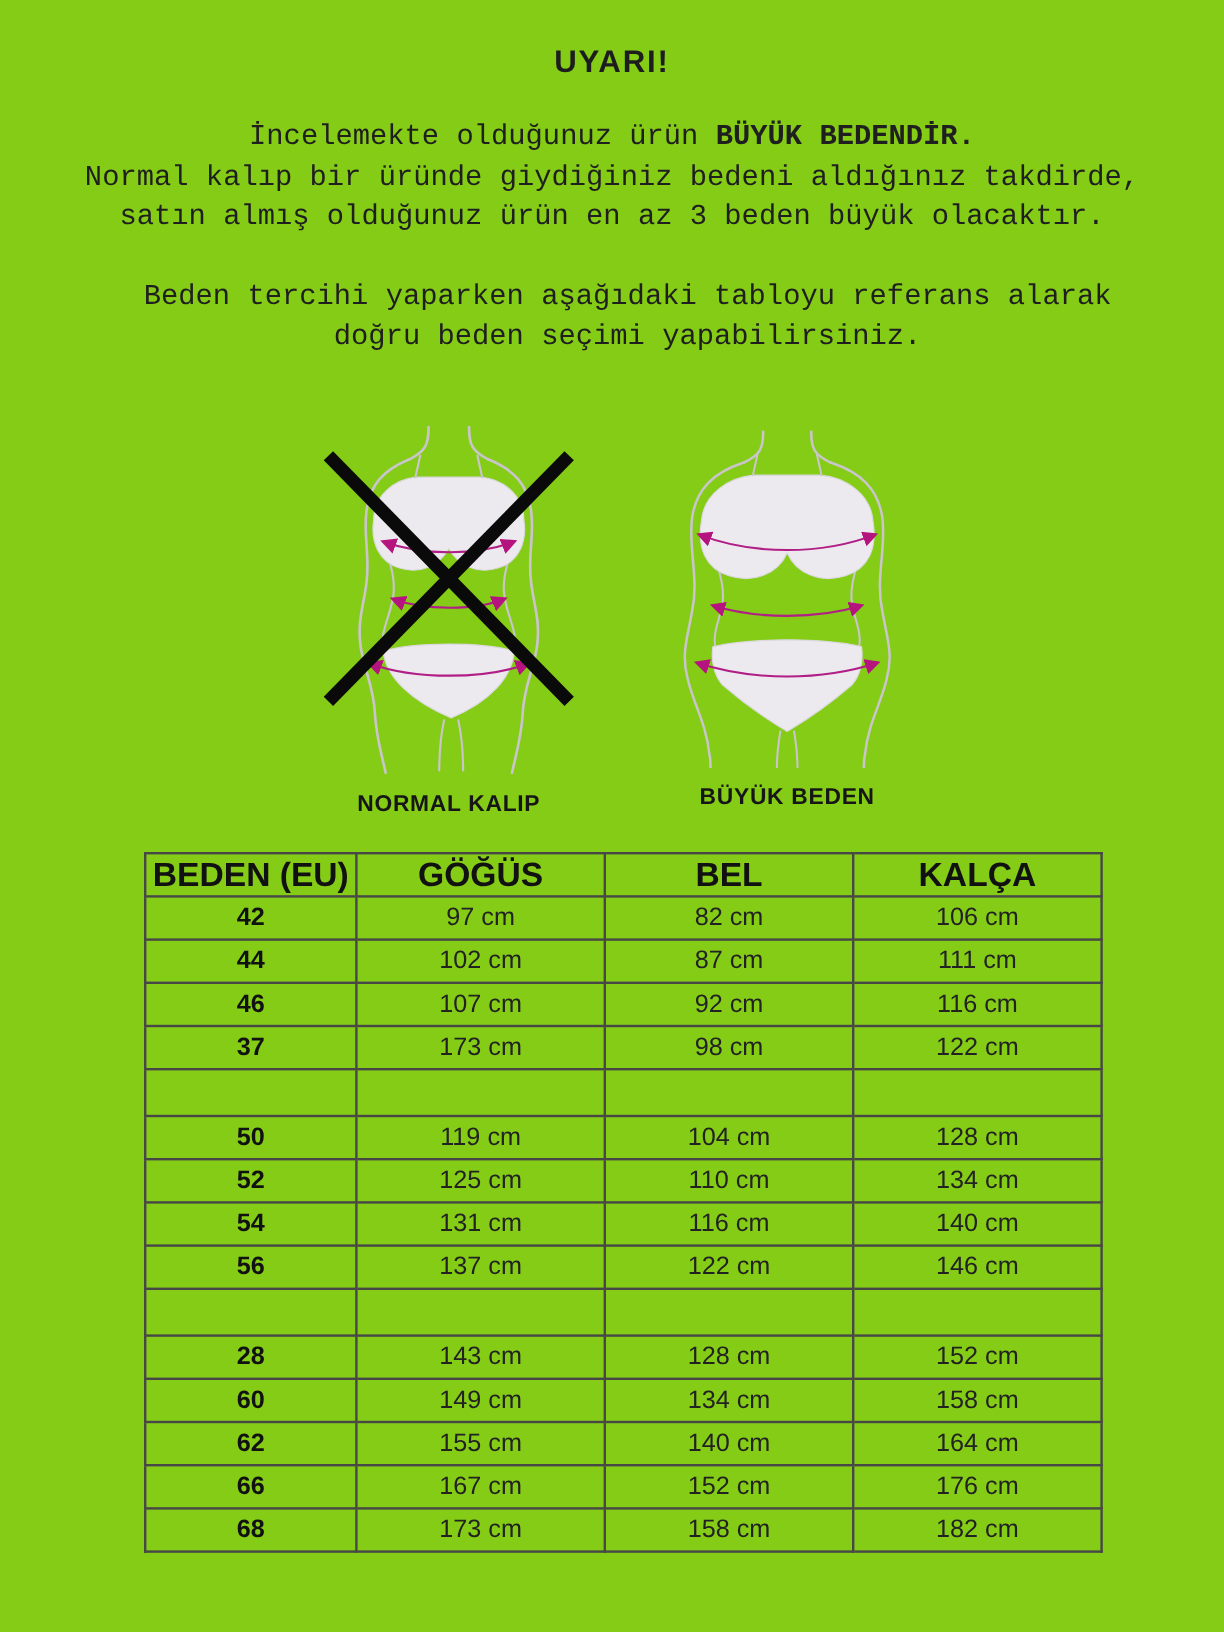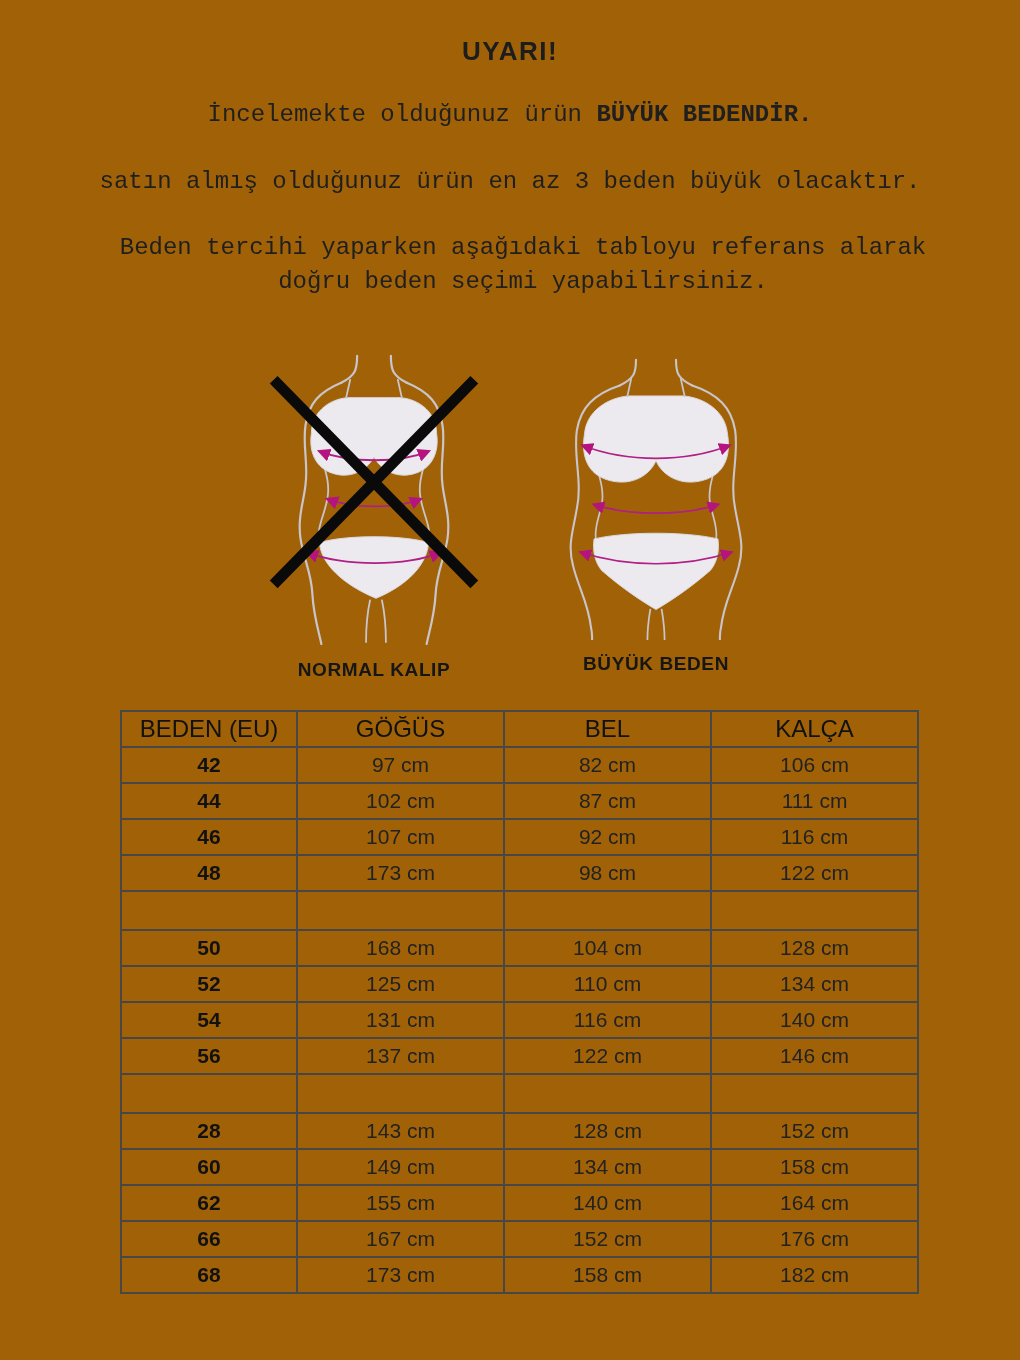--- a/index.html
+++ b/index.html
@@ -7,21 +7,21 @@
     --arrow:#b01e86;
     --arrowhead:#b5147e;
     --cross:#0a0a0a;
     --outline:#c9c5cb;
     --figfill:#eceaee;
     --figstroke:#dcd8de;
     --tborder:#474747;
   }
   html,body{margin:0;padding:0;background:#ffffff;}
   body{font-family:"Liberation Sans", sans-serif; color:var(--text);}
-  .page{position:relative;width:1020px;height:1360px;background:#a16207;overflow:hidden;margin:0 auto;}
+  .page{position:relative;width:1020px;height:1360px;background:#84cc16;overflow:hidden;margin:0 auto;}
 
   .title{position:absolute;top:36px;left:0;width:100%;margin:0;text-align:center;
          font-size:26px;font-weight:bold;letter-spacing:1.5px;}
 
   .para{position:absolute;left:0;width:100%;margin:0;text-align:center;
         font-size:24px;line-height:33.5px;font-weight:400;color:#1f1f1f;font-family:Liberation Mono, monospace;}
   .para1{top:98px;}
   .para2{top:231px;padding-left:13px;}
   .para strong{font-weight:bold;}
 
@@ -34,34 +34,34 @@
   svg .thin{stroke-width:1.8;}
   svg .fillshape{fill:var(--figfill);stroke:var(--figstroke);stroke-width:1;}
   svg .arrow{fill:none;stroke:var(--arrow);stroke-width:1.8;}
   svg .arrowhead{fill:var(--arrowhead);}
   svg .cross{stroke:var(--cross);stroke-width:11;stroke-linecap:butt;fill:none;}
 
   .size-table{position:absolute;left:120px;top:710px;width:797px;
               border-collapse:collapse;table-layout:fixed;}
   .size-table th,.size-table td{border:2px solid var(--tborder);text-align:center;
               vertical-align:middle;padding:0;overflow:hidden;}
-  .size-table th{height:34px;font-size:24px;font-weight:normal;color:#111;}
+  .size-table th{height:34px;font-size:28px;font-weight:bold;color:#111;}
   .size-table td{height:34px;font-size:21px;font-weight:400;color:#222;}
   .size-table td.size-col{font-weight:bold;color:#111;text-align:center;}
   .size-table tr.spacer-row td{height:37px;}
 </style>
 </head>
 <body>
 
 <div class="page">
 
   <h1 class="title">UYARI!</h1>
 
   <p class="para para1"><span>İncelemekte olduğunuz ürün </span><strong>BÜYÜK BEDENDİR.</strong><br>
-    <br>
+    <span>Normal kalıp bir üründe giydiğiniz bedeni aldığınız takdirde,</span><br>
     <span>satın almış olduğunuz ürün en az 3 beden büyük olacaktır.</span>
   </p>
 
   <p class="para para2">
     <span>Beden tercihi yaparken aşağıdaki tabloyu referans alarak</span><br>
     <span>doğru beden seçimi yapabilirsiniz.</span>
   </p>
 
   <div class="figure-block fig-normal">
     <svg width="270" height="298" viewBox="0 0 270 300">
@@ -155,34 +155,34 @@
           <td>87 cm</td>
           <td>111 cm</td>
         </tr>
         <tr class="data-row">
           <td class="size-col">46</td>
           <td>107 cm</td>
           <td>92 cm</td>
           <td>116 cm</td>
         </tr>
         <tr class="data-row">
-          <td class="size-col">48</td>
+          <td class="size-col">37</td>
           <td>173 cm</td>
           <td>98 cm</td>
           <td>122 cm</td>
         </tr>
         <tr class="spacer-row">
           <td class="size-col"></td>
           <td></td>
           <td></td>
           <td></td>
         </tr>
         <tr class="data-row">
           <td class="size-col">50</td>
-          <td>168 cm</td>
+          <td>119 cm</td>
           <td>104 cm</td>
           <td>128 cm</td>
         </tr>
         <tr class="data-row">
           <td class="size-col">52</td>
           <td>125 cm</td>
           <td>110 cm</td>
           <td>134 cm</td>
         </tr>
         <tr class="data-row">

